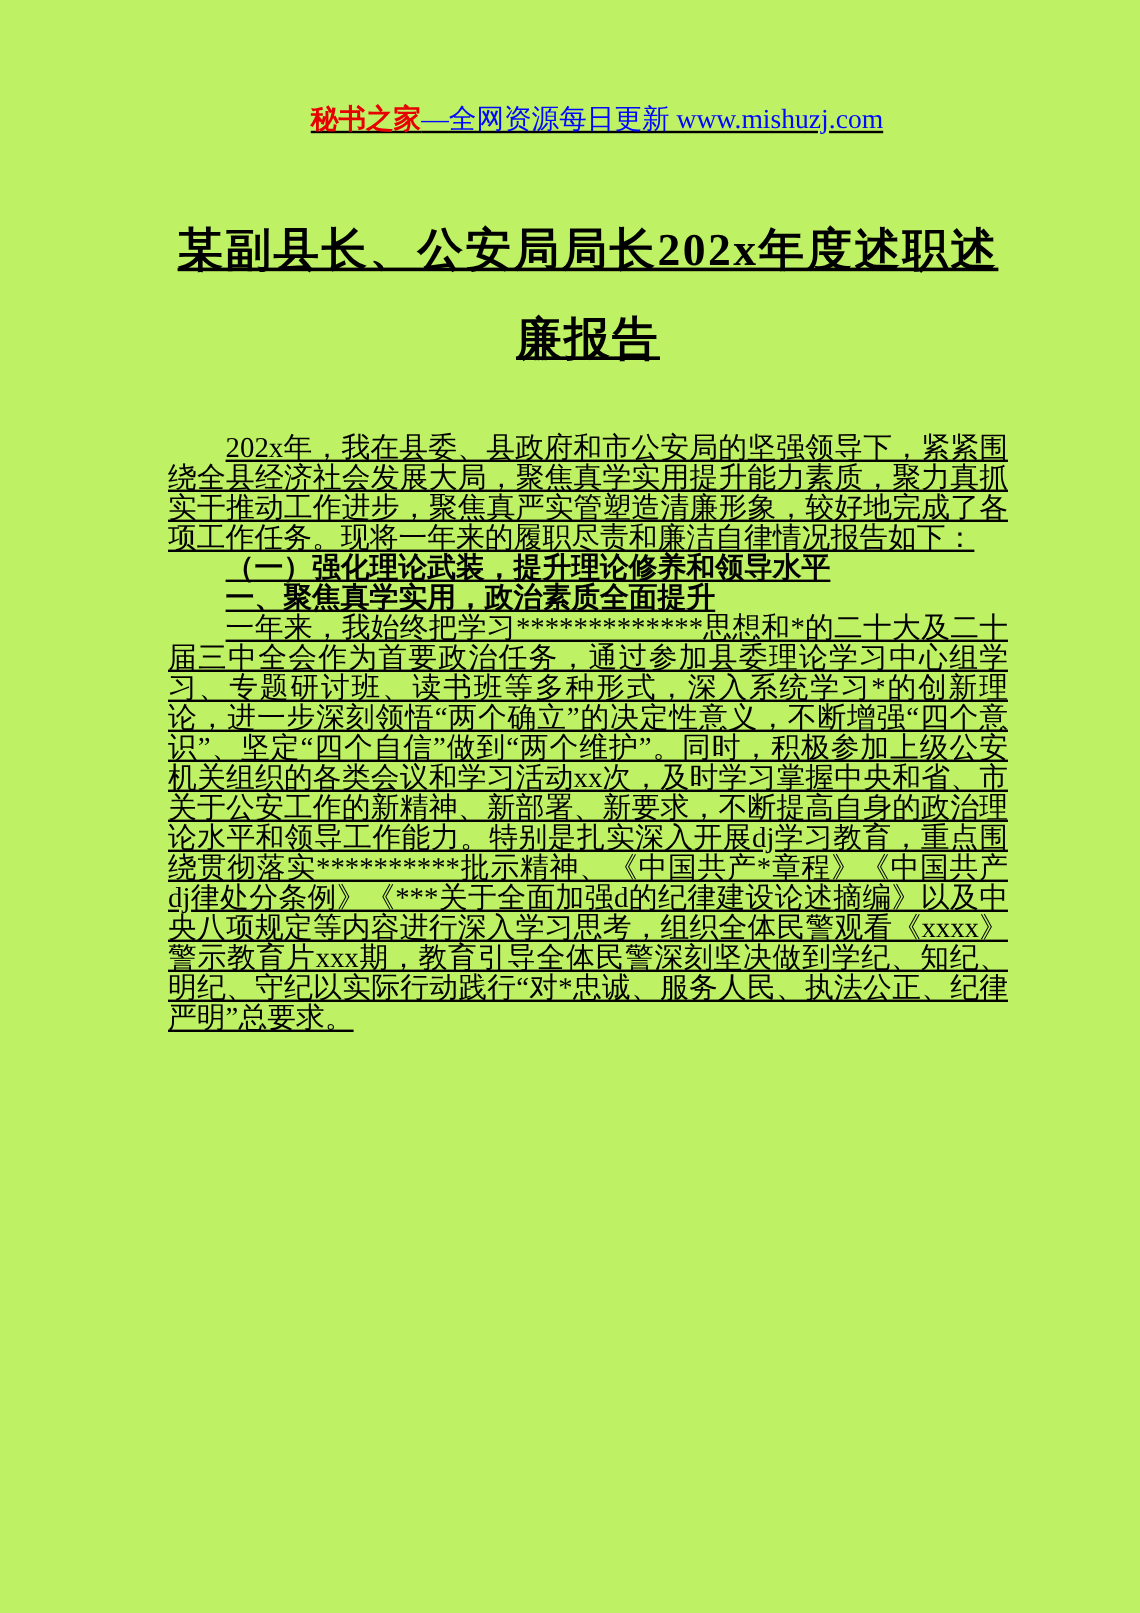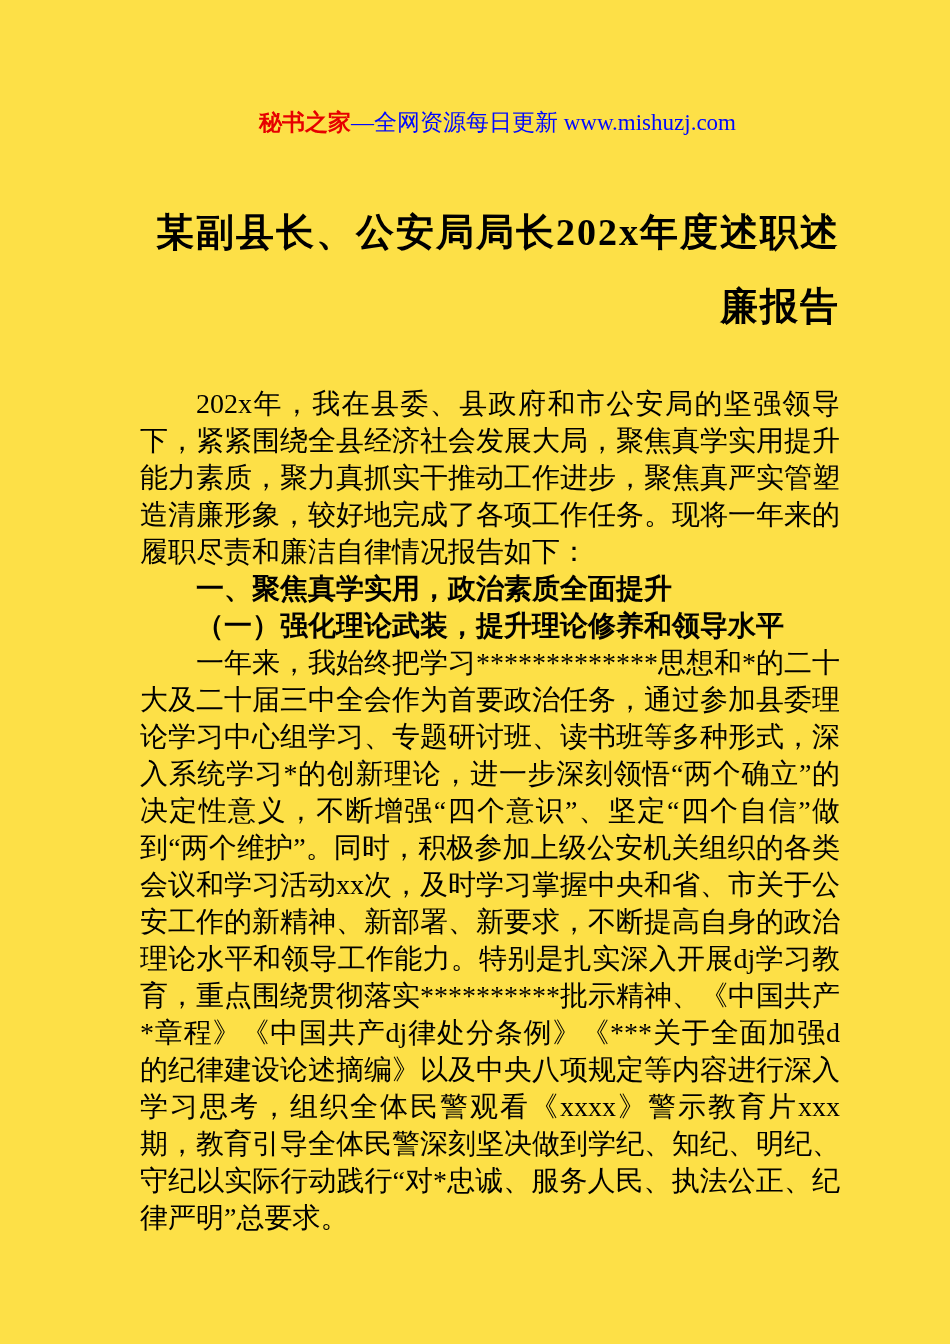--- a/index.html
+++ b/index.html
@@ -5,49 +5,50 @@
   html, body {
     margin: 0;
     padding: 0;
     background: #ffffff;
   }
   .page {
     position: relative;
     width: 950px;
     min-height: 1344px;
     box-sizing: border-box;
-    background: #fde047;
-    padding: 109px 110px 40px 140px;
+    background: #bef264;
+    padding: 86px 110px 40px 140px;
     font-family: "Liberation Serif", "DejaVu Serif", serif;
     color: #000000;
     overflow: hidden;
+    text-decoration: underline;
   }
   .site-header {
     text-align: center;
     font-size: 23px;
     line-height: 1.2;
     white-space: nowrap;
     margin-left: 15px; 
   }
   .site-header .brand {
     font-weight: bold;
   }
   .doc-title {
     margin: 58px 0 0 0;
-    text-align: right;
+    text-align: center;
     font-size: 38px;
     font-weight: bold;
     line-height: 1.95;
     letter-spacing: 2px;
     color: #000000;
   }
   .doc-body {
     margin-top: 42px;
-    font-size: 28px;
-    line-height: 37px;
+    font-size: 24px;
+    line-height: 25px;
     text-align: justify;
   }
   .doc-body p {
     margin: 0;
     padding: 0;
     text-indent: 2em;
   }
   .doc-body p.heading {
     font-weight: bold;
   }
@@ -58,18 +59,18 @@
 <div class="page">
 
   <div class="site-header">
     <span class="brand" style="color: rgb(230, 0, 0);">秘书之家</span><span class="tagline" style="color: rgb(0, 8, 255);">—全网资源每日更新 www.mishuzj.com</span>
   </div>
 
   <h1 class="doc-title">某副县长、公安局局长202x年度述职述廉报告</h1>
 
   <div class="doc-body">
       <p class="normal">202x年，我在县委、县政府和市公安局的坚强领导下，紧紧围绕全县经济社会发展大局，聚焦真学实用提升能力素质，聚力真抓实干推动工作进步，聚焦真严实管塑造清廉形象，较好地完成了各项工作任务。现将一年来的履职尽责和廉洁自律情况报告如下：</p>
+      <p class="heading">（一）强化理论武装，提升理论修养和领导水平</p>
       <p class="heading">一、聚焦真学实用，政治素质全面提升</p>
-      <p class="heading">（一）强化理论武装，提升理论修养和领导水平</p>
       <p class="normal">一年来，我始终把学习*************思想和*的二十大及二十届三中全会作为首要政治任务，通过参加县委理论学习中心组学习、专题研讨班、读书班等多种形式，深入系统学习*的创新理论，进一步深刻领悟“两个确立”的决定性意义，不断增强“四个意识”、坚定“四个自信”做到“两个维护”。同时，积极参加上级公安机关组织的各类会议和学习活动xx次，及时学习掌握中央和省、市关于公安工作的新精神、新部署、新要求，不断提高自身的政治理论水平和领导工作能力。特别是扎实深入开展dj学习教育，重点围绕贯彻落实**********批示精神、《中国共产*章程》《中国共产dj律处分条例》《***关于全面加强d的纪律建设论述摘编》以及中央八项规定等内容进行深入学习思考，组织全体民警观看《xxxx》警示教育片xxx期，教育引导全体民警深刻坚决做到学纪、知纪、明纪、守纪以实际行动践行“对*忠诚、服务人民、执法公正、纪律严明”总要求。</p>
     </div>
 
 </div>
 
 </body></html>

